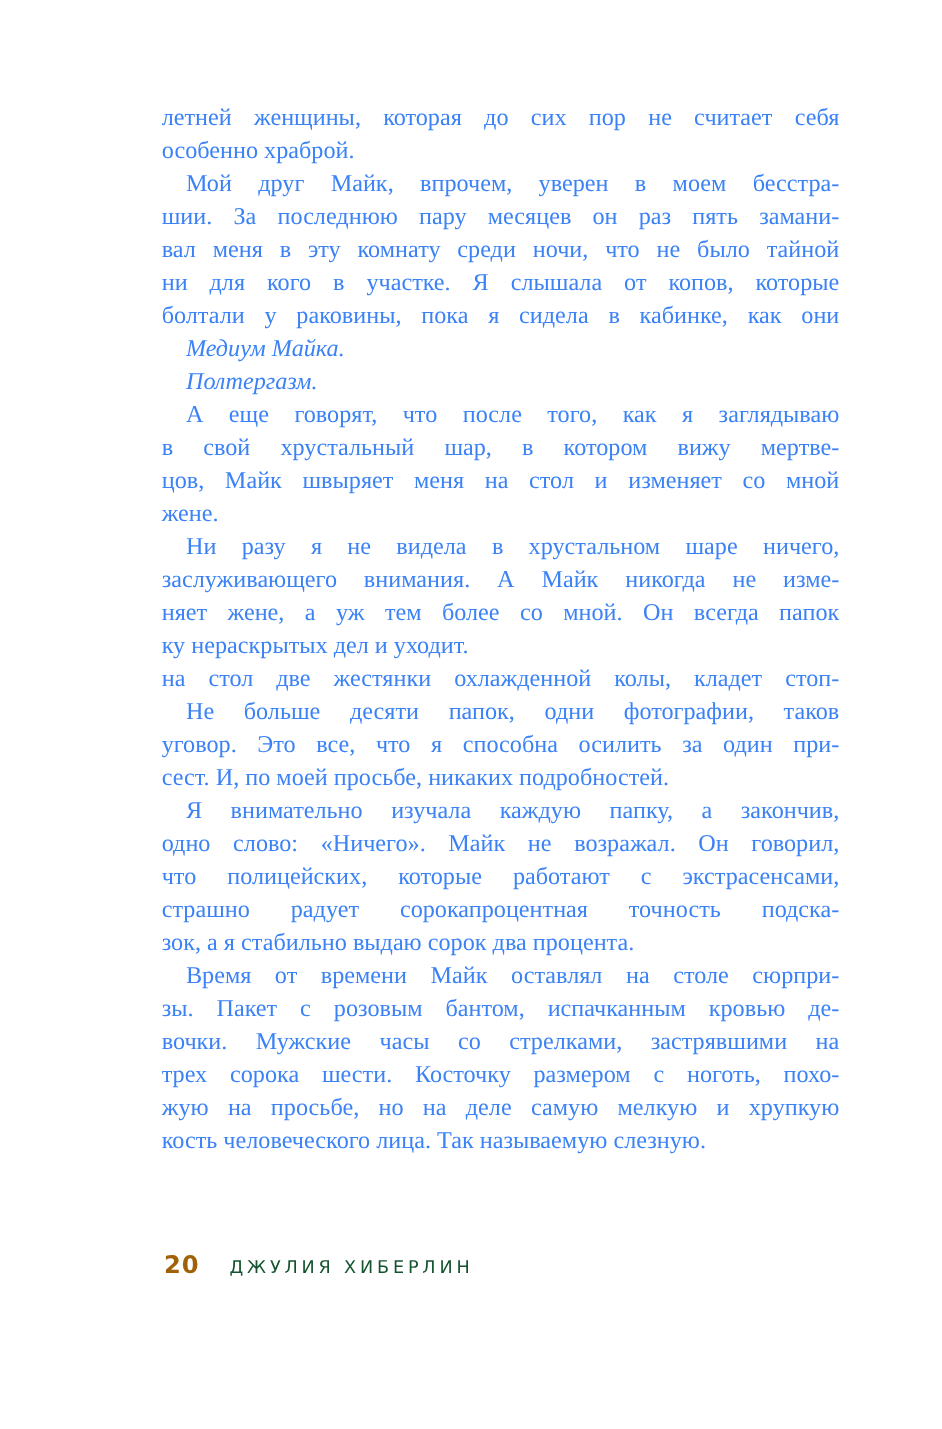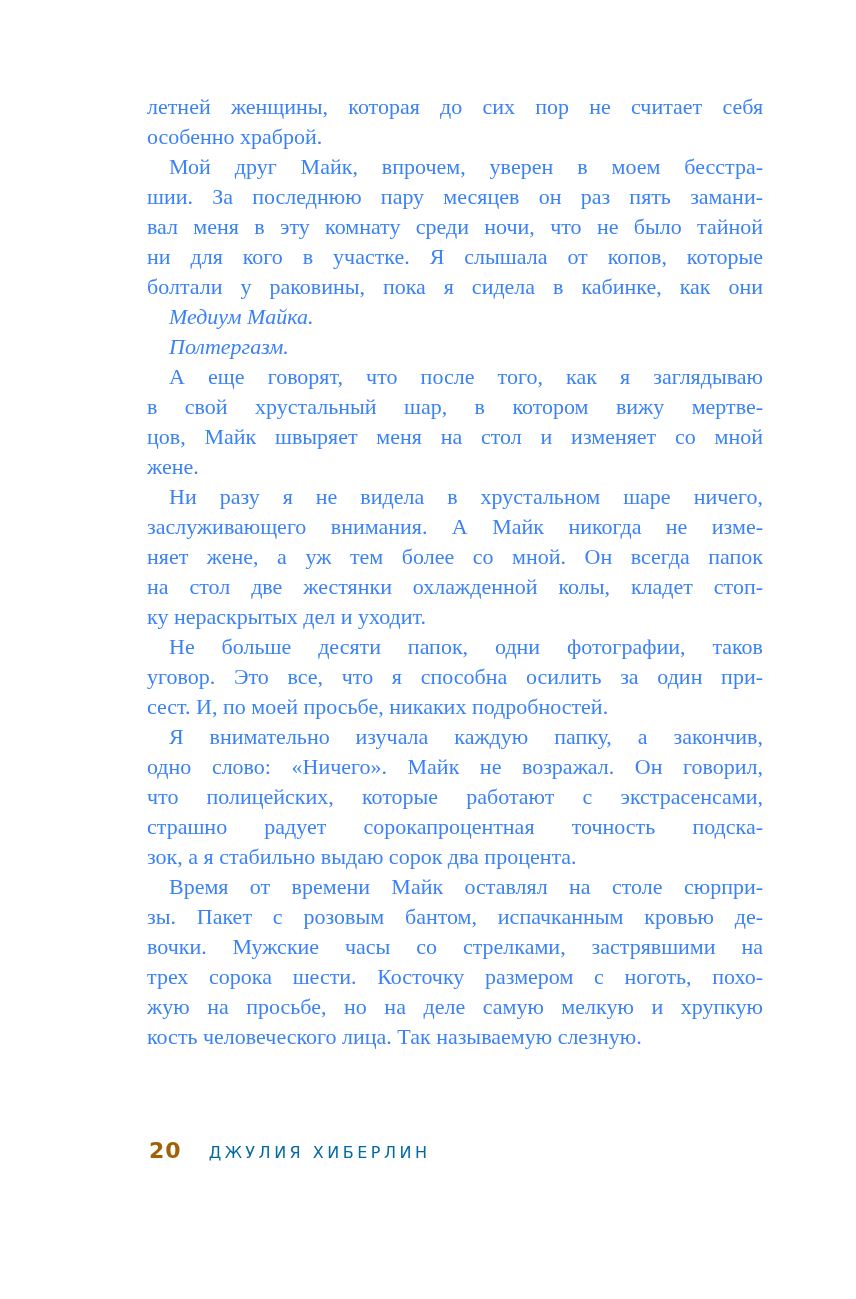--- a/index.html
+++ b/index.html
@@ -56,21 +56,21 @@
     font-size: 22px;
     font-weight: 700;
     letter-spacing: 1px;
     color: #a16207;
   }
   .running-title {
     margin-left: 27px;
     font-size: 16px;
     font-weight: 400;
     letter-spacing: 3.5px;
-    color: #0369a1;
+    color: #14532d;
   }
 </style>
 </head>
 <body>
 
 <div class="page">
 
   <div class="text-block">
       <div class="para">
         <div class="line">летней женщины, которая до сих пор не считает себя</div>
@@ -92,22 +92,22 @@
       <div class="para indent">
         <div class="line">А еще говорят, что после того, как я заглядываю</div>
         <div class="line">в свой хрустальный шар, в котором вижу мертве-</div>
         <div class="line">цов, Майк швыряет меня на стол и изменяет со мной</div>
         <div class="line last">жене.</div>
       </div>
       <div class="para indent">
         <div class="line">Ни разу я не видела в хрустальном шаре ничего,</div>
         <div class="line">заслуживающего внимания. А Майк никогда не изме-</div>
         <div class="line">няет жене, а уж тем более со мной. Он всегда папок</div>
+        <div class="line last">ку нераскрытых дел и уходит.</div>
         <div class="line">на стол две жестянки охлажденной колы, кладет стоп-</div>
-        <div class="line last">ку нераскрытых дел и уходит.</div>
       </div>
       <div class="para indent">
         <div class="line">Не больше десяти папок, одни фотографии, таков</div>
         <div class="line">уговор. Это все, что я способна осилить за один при-</div>
         <div class="line last">сест. И, по моей просьбе, никаких подробностей.</div>
       </div>
       <div class="para indent">
         <div class="line">Я внимательно изучала каждую папку, а закончив,</div>
         <div class="line">одно слово: «Ничего». Майк не возражал. Он говорил,</div>
         <div class="line">что полицейских, которые работают с экстрасенсами,</div>

